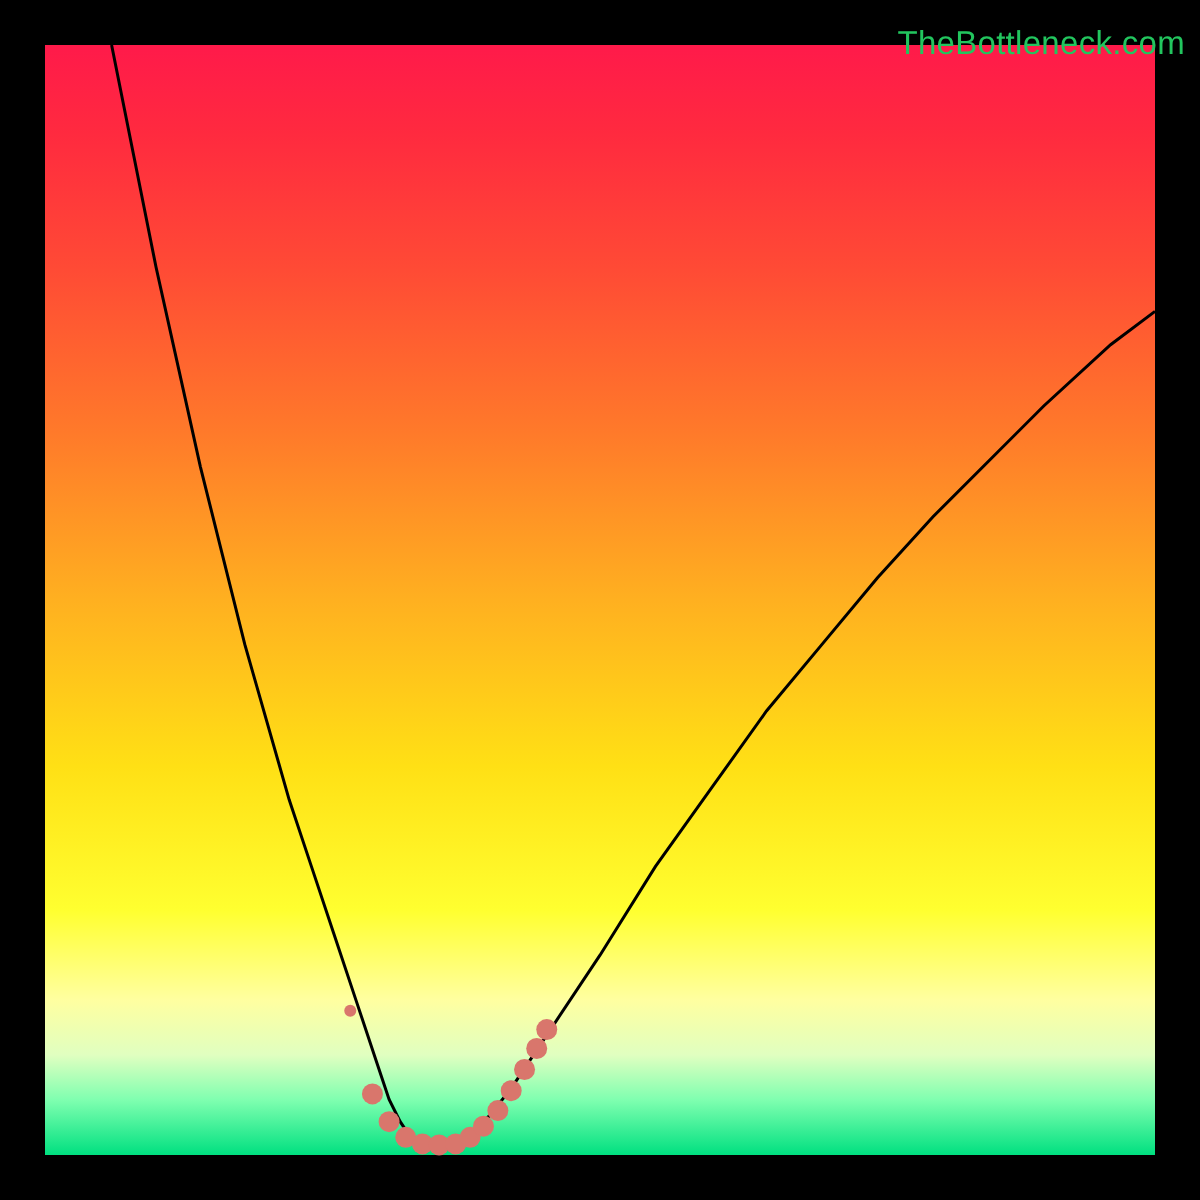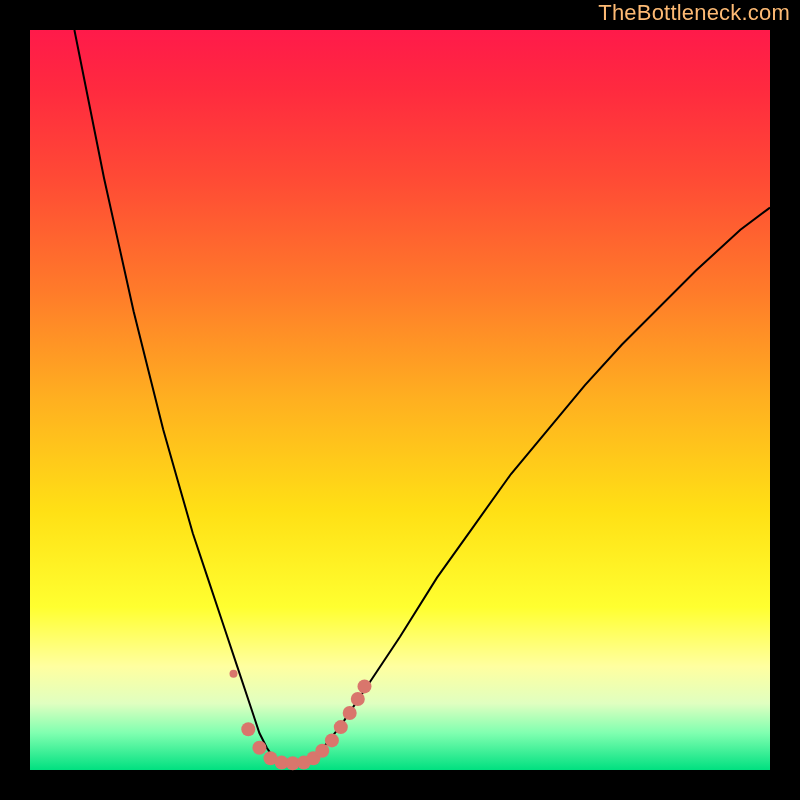--- a/index.html
+++ b/index.html
@@ -25,23 +25,23 @@
       #ffb020 50%,
       #ffe015 65%,
       #ffff30 78%,
       #ffffa0 86%,
       #e0ffc0 91%,
       #80ffb0 95%,
       #00e080 100%);
   }
   .watermark {
     position: absolute;
-    top: 0;
+    top: 16px;
     right: 10px;
-    color: #fdba74;
+    color: #22c55e;
     font-size: 22px;
     font-weight: 500;
     letter-spacing: 0.2px;
     user-select: none;
   }
   svg.plot {
     position: absolute;
     left: 30px;
     top: 30px;
     width: 740px;

